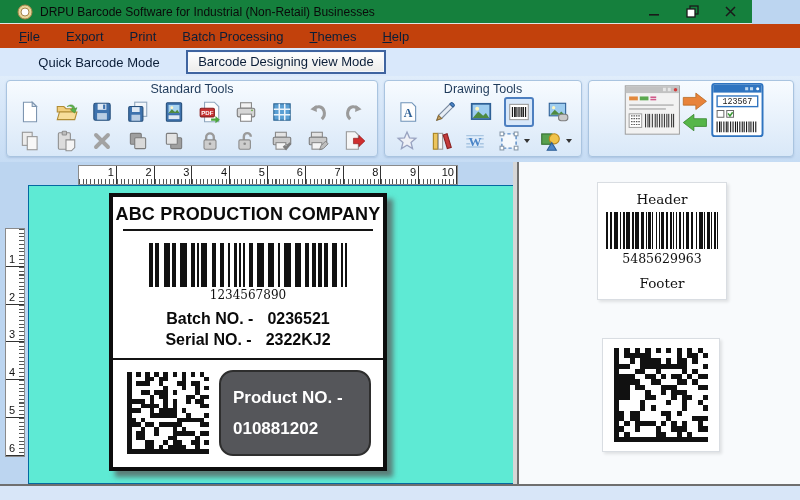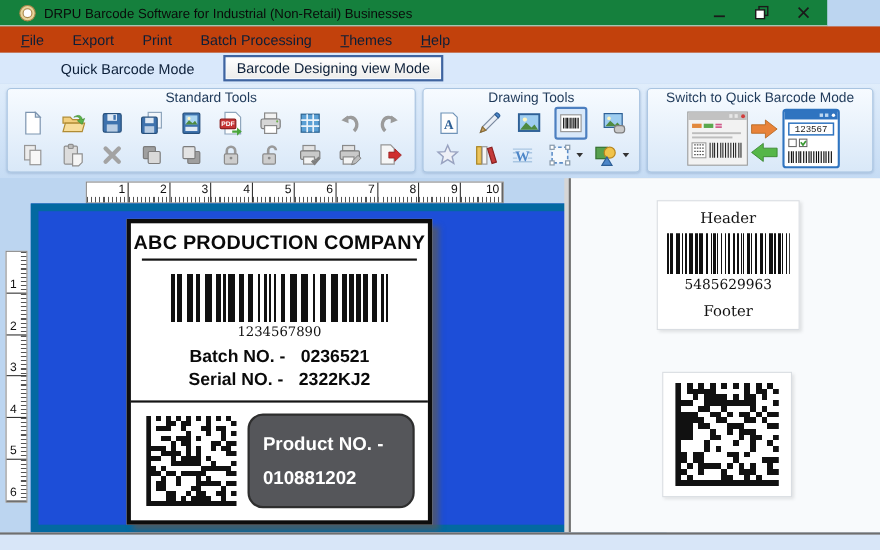--- a/index.html
+++ b/index.html
@@ -17,21 +17,21 @@
 
   
   .menubar { position:absolute; left:0; top:24px; width:800px; height:24px;
     background:#c2410c; display:flex; align-items:center; padding-left:6px; }
   .menu-item { font-size:13px; color:#0b1e38; padding:3px 13px; cursor:default; }
   .menu-item u { text-decoration:underline; }
 
   
   .tabrow { position:absolute; left:0; top:48px; width:800px; height:28px;
     background:#d9e8fb; display:flex; align-items:center; }
-  .tab-quick { margin-left:51px; width:130px; text-align:center; font-size:13px; color:#0b1e38; cursor:default;}
+  .tab-quick { margin-left:34px; width:130px; text-align:center; font-size:13px; color:#0b1e38; cursor:default;}
   .tab-design { margin-left:22px; width:200px; height:24px; line-height:20px; text-align:center;
     font-size:13px; color:#0b1e38; background:linear-gradient(#ffffff,#ececea);
     border:2px solid #3f64a0; box-shadow:0 0 0 1px #f5f8fc inset; cursor:default;}
 
   
   .toolbar { position:absolute; left:0; top:76px; width:800px; height:86px;
     background:linear-gradient(#e0edfb,#c6dcf4); }
   .grp { position:absolute; top:4px; height:77px; border:1px solid #a9c4e0; border-radius:4px;
     background:linear-gradient(#f7fbff,#d9e8f8); box-shadow:0 1px 2px rgba(120,150,190,.35); }
   .grp-label { height:16px; line-height:16px; text-align:center; font-size:12.5px; color:#1f3a5a; }
@@ -57,21 +57,21 @@
     background:repeating-linear-gradient(90deg,#555 0 1px,transparent 1px 3.75px) left bottom/100% 5px no-repeat; }
   .hr-cell span { position:absolute; right:2px; top:0; font-size:11px; color:#111; }
 
   .vruler { position:absolute; left:5px; top:66px; width:20px; height:229px; background:#ffffff;
     border:1px solid #8a8a8a; display:flex; flex-direction:column; }
   .vr-cell { flex:1; position:relative; border-bottom:1px solid #333;
     background:repeating-linear-gradient(180deg,#555 0 1px,transparent 1px 3.75px) right top/5px 100% no-repeat; }
   .vr-cell span { position:absolute; left:3px; bottom:1px; font-size:11px; color:#111; }
 
   .canvas { position:absolute; left:28px; top:23px; width:578px; height:299px;
-    background:#1d4ed8; border:7px solid #0369a1; }
+    background:#5eead4; border:1px solid #0369a1; }
 
   
   .design-card { position:absolute; left:80px; top:7px; width:278px; height:278px;
     background:#ffffff; border:4px solid #0d0d0d; box-shadow:6px 6px 5px rgba(90,90,90,.75); }
   .company { margin-top:7px; text-align:center; font-size:18px; font-weight:bold;
     color:#0a0a0a; letter-spacing:.2px; }
   .title-rule { width:250px; height:2px; background:#141414; margin:4px auto 0; }
   .bc-main { width:198px; height:44px; margin:12px auto 0; }
   .bc-text { text-align:center; font-family:"DejaVu Serif", serif; font-size:12px; margin-top:1px; color:#111;}
   .field-line { text-align:center; font-size:16px; font-weight:bold; color:#0a0a0a; margin-top:8px; }
@@ -372,21 +372,20 @@
       <span class="tbtn">
           <svg viewBox="0 0 22 22">
             <path d="M4 2.5h8l3 3v13H4z" fill="#f6f6f6" stroke="#979797"></path>
             <path d="M10.5 8.5h5V5.8l5.5 5.2-5.5 5.2v-2.7h-5z" fill="#cf2e2e" stroke="#8f1d1d" stroke-width=".6"></path>
           </svg>
         </span>
     </div>
   </div>
 
   <div class="grp grp-switch">
-    <div class="grp-label">Switch to Quick Barcode Mode</div>
     <div class="switch-art">
       <svg viewBox="0 0 160 60">
         <rect x="12" y="5" width="56" height="50" fill="#f2f2f2" stroke="#9a9a9a"></rect>
         <rect x="12.5" y="5.5" width="55" height="7" fill="#c2c2c2"></rect>
         <circle cx="64" cy="9" r="1.8" fill="#d23c3c"></circle>
           <rect x="56" y="7" width="3" height="3.5" fill="#e6e6e6"></rect>
           <rect x="51" y="7" width="3" height="3.5" fill="#e6e6e6"></rect>
         <rect x="16" y="16" width="9" height="4" fill="#e2883c"></rect>
           <rect x="27" y="16" width="9" height="4" fill="#5aa84e"></rect>
           <rect x="38" y="16" width="6" height="1.6" fill="#d05a8a"></rect>

